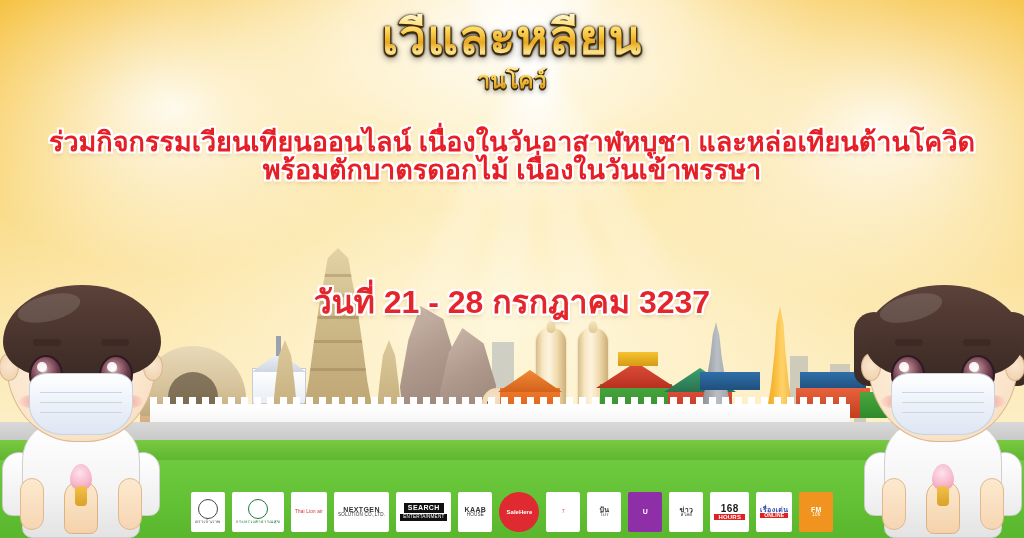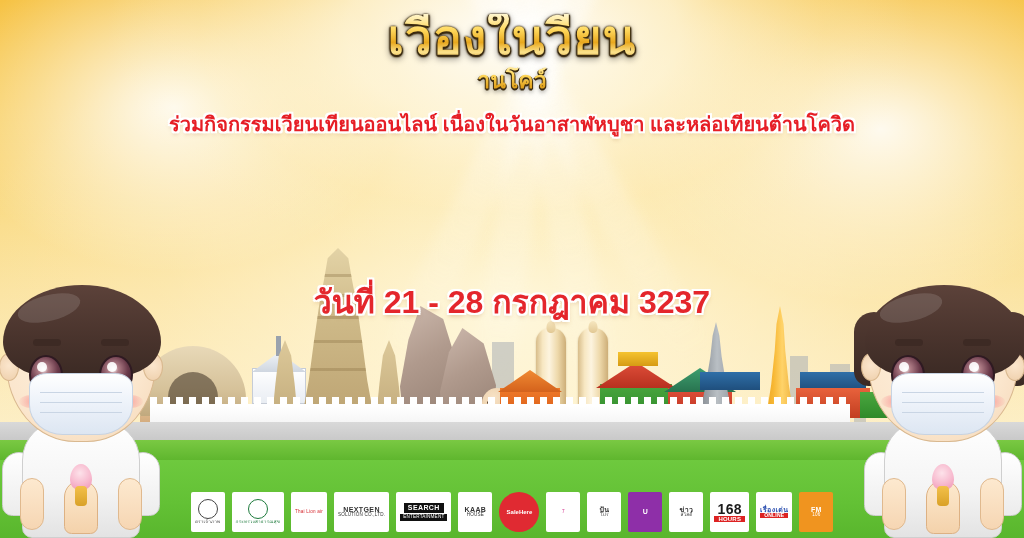--- a/index.html
+++ b/index.html
@@ -280,21 +280,21 @@
     filter: drop-shadow(1px 1px 0 #3a2a10) drop-shadow(-1px 1px 0 #3a2a10) drop-shadow(0 2px 2px rgba(0,0,0,.3));
   }
   .headline {
     position:absolute; left:0; right:0; text-align:center;
     color:#e61e26; font-weight:bold;
     text-shadow:
       -2px 0 #fff, 2px 0 #fff, 0 -2px #fff, 0 2px #fff,
       -2px -2px #fff, 2px -2px #fff, -2px 2px #fff, 2px 2px #fff,
       0 3px 4px rgba(160,90,30,.35);
   }
-  .headline-1 { top: 108px; font-size: 20px; }
+  .headline-1 { top: 120px; font-size: 27px; }
   .headline-2 { top: 148px; font-size: 27px; }
 
   .url-pill{
     position:absolute; top: 208px; left:50%; transform:translateX(-50%);
     padding: 6px 40px;
     background: linear-gradient(180deg,#ffffff 0%, #fbfbfb 45%, #e6e6e6 72%, #f7f7f7 100%);
     border: 3px solid #dcb55a;
     border-radius: 30px;
     box-shadow: 0 3px 6px rgba(120,80,20,.30), inset 0 1px 0 #fff;
   }
@@ -460,21 +460,21 @@
           <span class="l2">โปร</span>
         </div>
         <div class="logo" style="background: rgb(142, 47, 168); color: rgb(255, 255, 255);">
           <span class="l1">U</span>
         </div>
         <div class="logo" style="background: rgb(255, 255, 255); color: rgb(51, 51, 51);">
           <span class="l1">ข่าว</span>
           <span class="l2">สวัสดี</span>
         </div>
         <div class="logo" style="background: rgb(255, 255, 255); color: rgb(26, 26, 26);">
-          <span class="l1" style="font-size: 14px;">168</span>
+          <span class="l1" style="font-size: 10px;">168</span>
           <span class="l2" style="background: rgb(221, 34, 34); color: rgb(255, 255, 255); padding: 0px 4px; font-size: 6px; font-weight: bold;">HOURS</span>
         </div>
         <div class="logo" style="background: rgb(255, 255, 255); color: rgb(43, 79, 176);">
           <span class="l1">เรื่องเด่น</span>
           <span class="l2" style="background: rgb(221, 34, 34); color: rgb(255, 255, 255); padding: 0px 4px; font-size: 5px; font-weight: bold;">ONLINE</span>
         </div>
         <div class="logo" style="background: rgb(240, 148, 31); color: rgb(255, 255, 255);">
           <span class="l1">FM</span>
           <span class="l2">106</span>
         </div>
@@ -528,19 +528,20 @@
       <div class="k-cheek" style="left:12px;"></div>
       <div class="k-cheek" style="right:12px;"></div>
       <div class="k-mask">
         <i style="top:18px;"></i>
           <i style="top:28px;"></i>
           <i style="top:38px;"></i>
       </div>
     </div>
   </div>
 
-  <div class="title">เวีองในวียน</div>
+  <div class="title">เวีและหลียน</div>
   <div class="subtitle">านโคว์</div>
   <div class="headline headline-1">ร่วมกิจกรรมเวียนเทียนออนไลน์ เนื่องในวันอาสาฬหบูชา และหล่อเทียนต้านโควิด</div>
+  <div class="headline headline-2">พร้อมตักบาตรดอกไม้ เนื่องในวันเข้าพรรษา</div>
 
 
   <div class="date-line">วันที่ 21 - 28 กรกฎาคม 3237</div>
 </div>
 
 </body></html>

